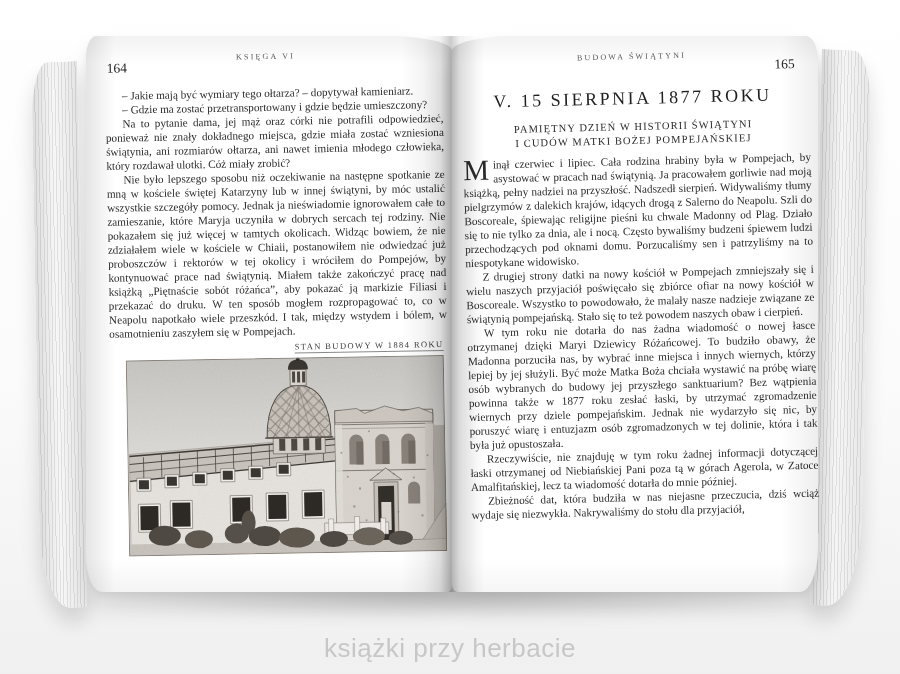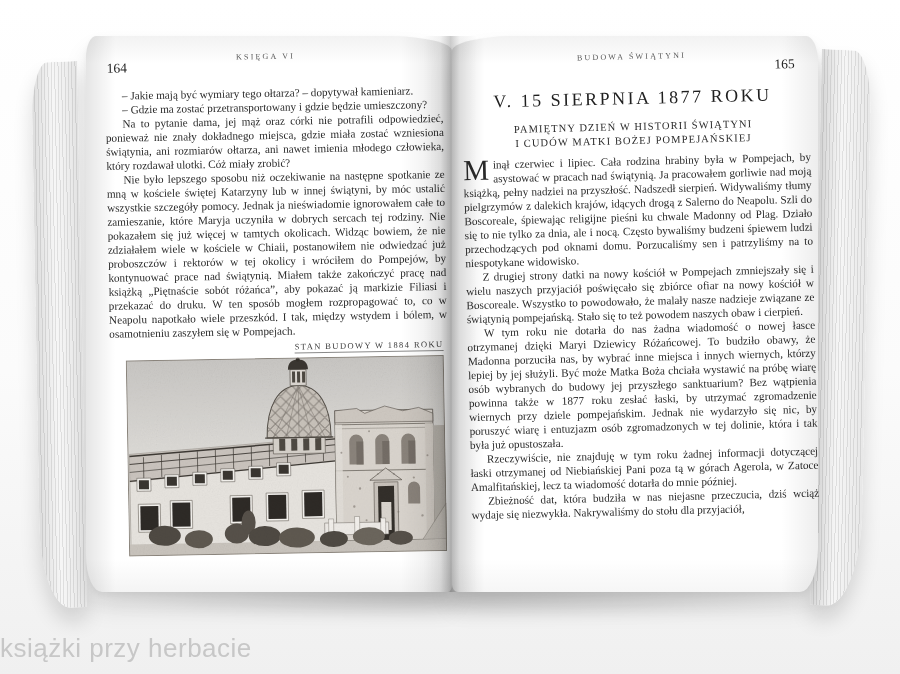--- a/index.html
+++ b/index.html
@@ -68,21 +68,21 @@
   .chapter-title{position:absolute;top:52px;left:0;right:0;text-align:center;
     font-size:18px;letter-spacing:2.5px;color:#1f1f1f;}
   .chapter-subtitle{position:absolute;top:84px;left:0;right:0;text-align:center;
     font-size:10.5px;letter-spacing:1.1px;line-height:14px;color:#2a2a2a;}
 
   .photo-caption{position:absolute;top:306px;right:10px;font-size:8.5px;
     letter-spacing:1.4px;color:#3c3c3c;border-bottom:0.5px solid #8a8a8a;padding-bottom:1px;}
   .photo{position:absolute;top:322px;left:38px;width:318px;height:196px;}
   .photo svg{width:100%;height:100%;display:block;}
 
-  .watermark{position:absolute;left:0;right:0;bottom:10px;text-align:left;
+  .watermark{position:absolute;left:0;right:0;bottom:10px;text-align:center;
     font-family:"Liberation Sans","DejaVu Sans",sans-serif;
     font-size:26px;color:#c7c7c7;letter-spacing:0.5px;}
 </style>
 </head>
 <body>
 
 <div class="stage">
   <div class="book">
     <div class="edge edge-left"></div>
     <div class="edge edge-right"></div>

